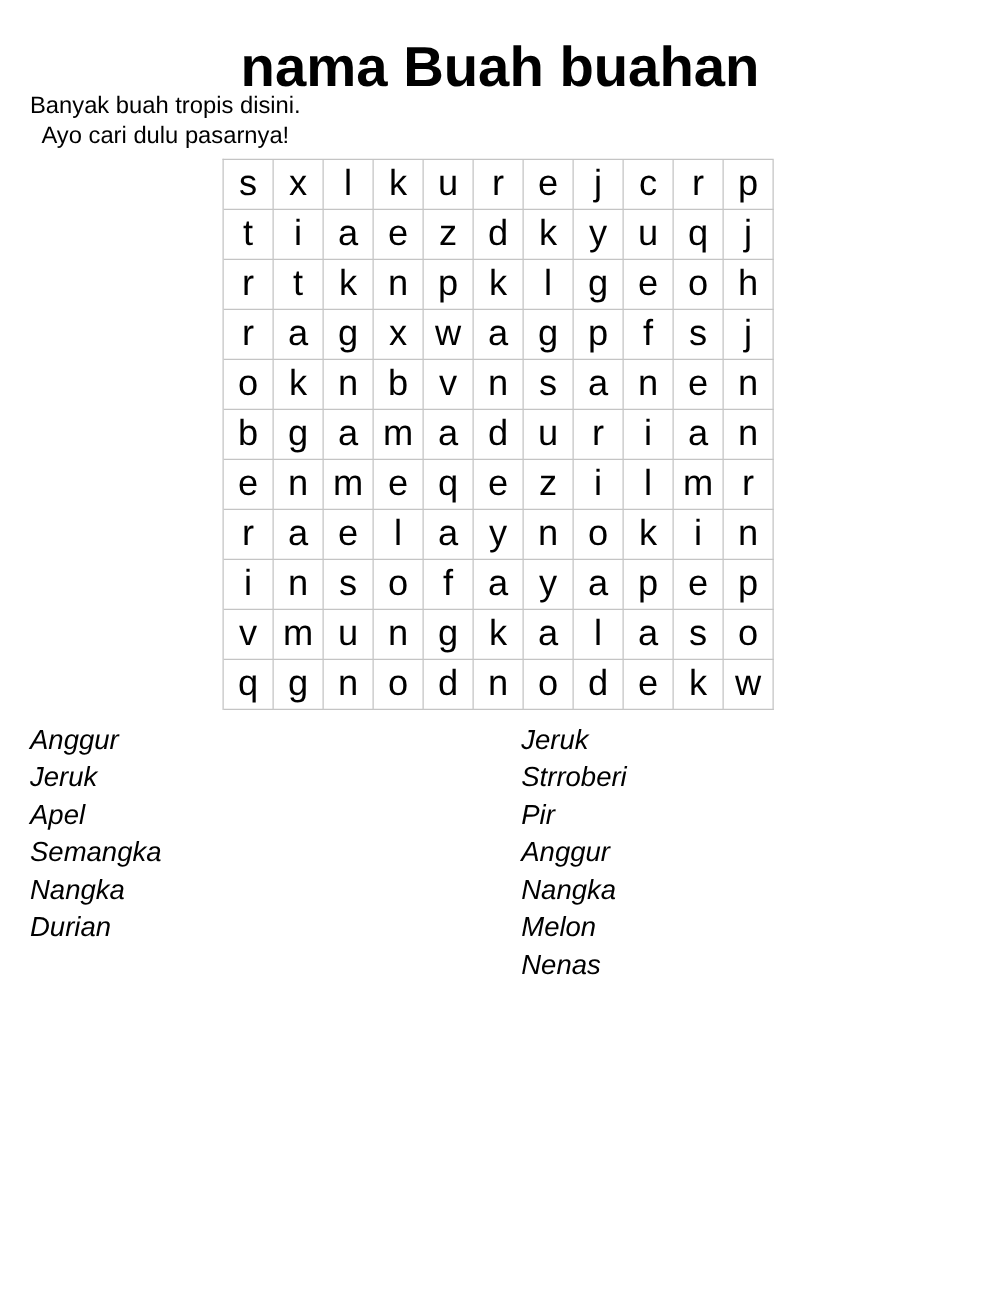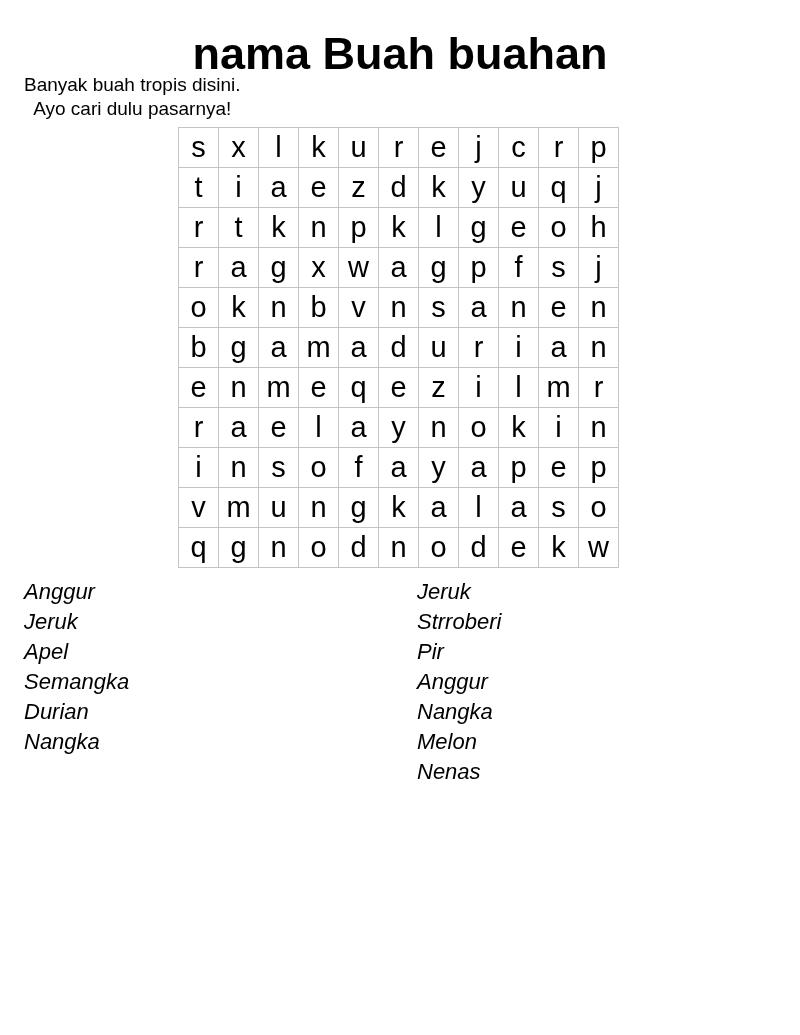--- a/index.html
+++ b/index.html
@@ -202,22 +202,22 @@
       <div class="cell">e</div>
       <div class="cell">k</div>
       <div class="cell">w</div>
     </div>
 
   <ul class="word-list col1">
       <li>Anggur</li>
       <li>Jeruk</li>
       <li>Apel</li>
       <li>Semangka</li>
+      <li>Nangka</li>
       <li>Durian</li>
-      <li>Nangka</li>
     </ul>
 
   <ul class="word-list col2">
       <li>Jeruk</li>
       <li>Strroberi</li>
       <li>Pir</li>
       <li>Anggur</li>
       <li>Nangka</li>
       <li>Melon</li>
       <li>Nenas</li>

